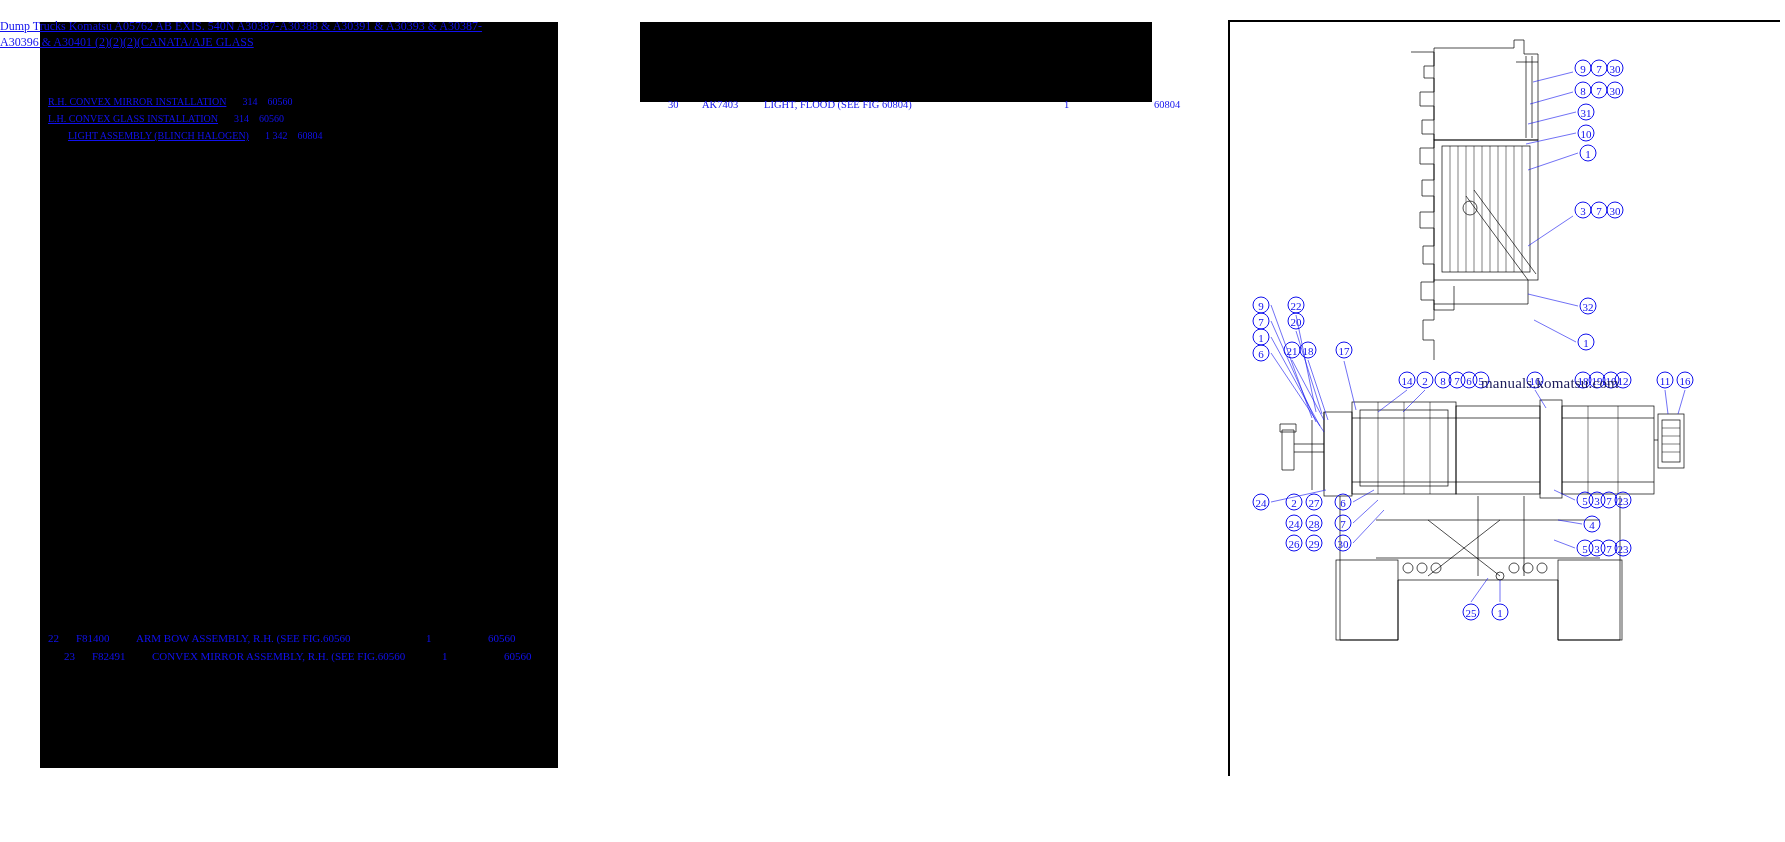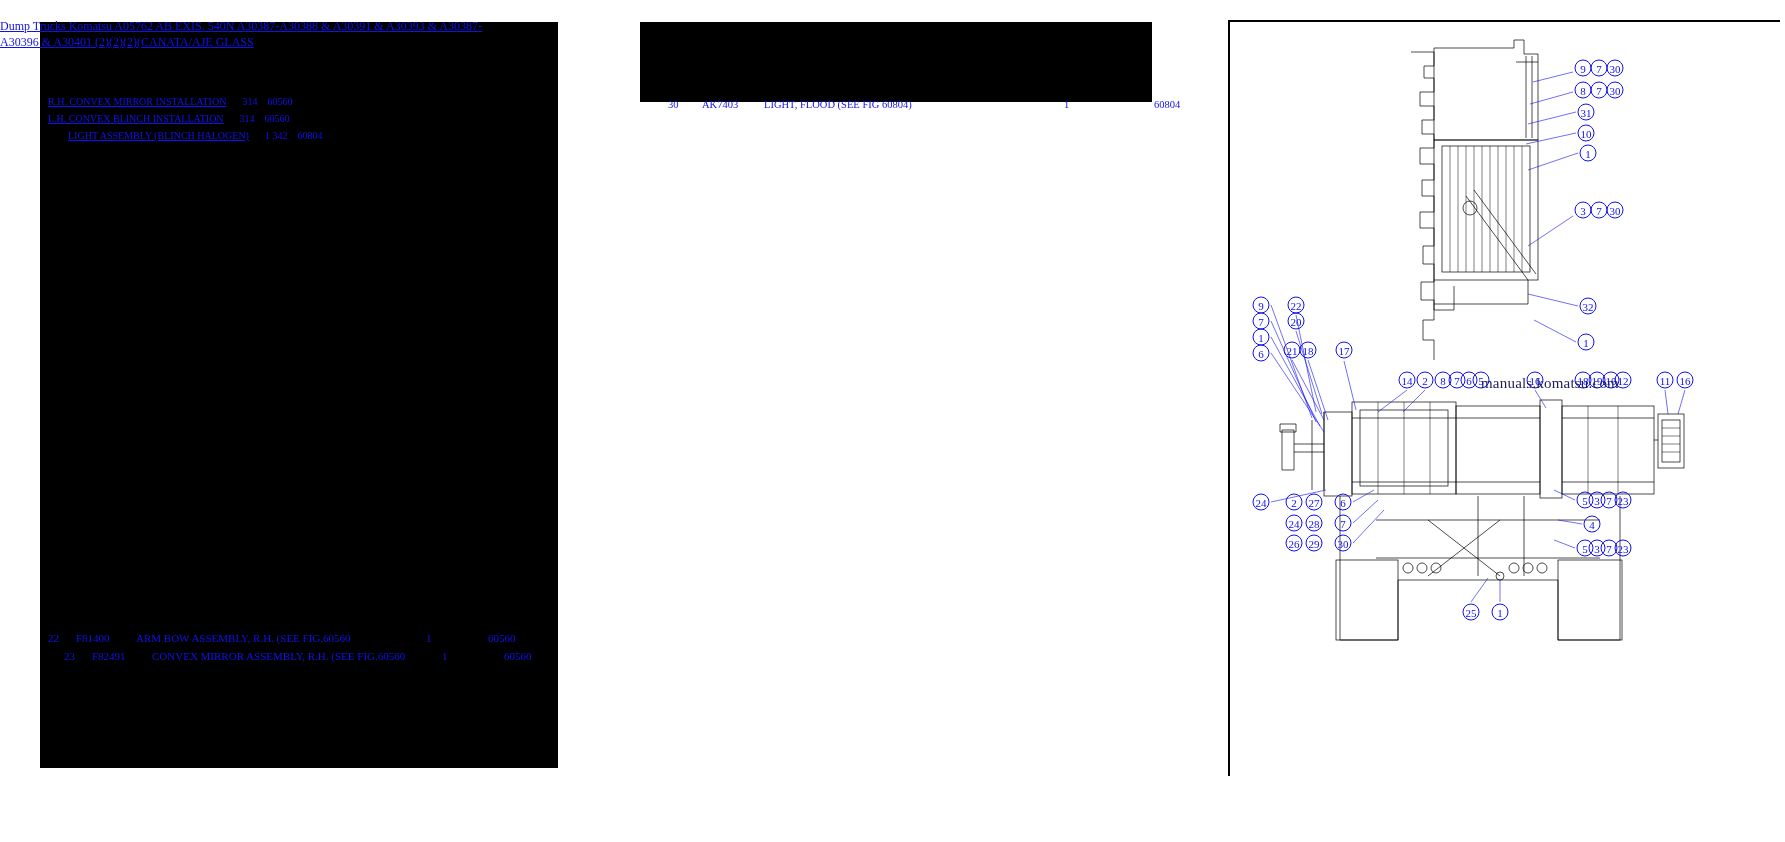--- a/index.html
+++ b/index.html
@@ -168,21 +168,21 @@
 
   <div class="black-panel" id="left-panel">
   </div>
 
   <div class="cat-title">Dump Trucks Komatsu A05762 AB EXIS. 540N A30387-A30388 &amp; A30391 &amp; A30393 &amp; A30387-A30396 &amp; A30401 (2)(2)(2)(CANATA/AJE GLASS</div>
 
   <div class="cat-link" style="left:48px; top:96px;">
     <span>R.H. CONVEX MIRROR INSTALLATION</span><span class="num">314</span><span class="pg">60560</span>
   </div>
   <div class="cat-link" style="left:48px; top:113px;">
-    <span>L.H. CONVEX BLINCH INSTALLATION</span><span class="num">314</span><span class="pg">60560</span>
+    <span>L.H. CONVEX GLASS INSTALLATION</span><span class="num">314</span><span class="pg">60560</span>
   </div>
   <div class="cat-link" style="left:44px; top:130px;margin-left:24px;">
     <span>LIGHT ASSEMBLY (BLINCH HALOGEN)</span><span class="num">1 342</span><span class="pg">60804</span>
   </div>
 
   <div class="row-line" style="left:48px; top:632px;">
     <span class="rl-item">22</span><span class="rl-part">F81400</span><span class="rl-desc">ARM BOW ASSEMBLY, R.H. (SEE FIG.60560</span><span class="rl-qty">1</span><span class="rl-pg">60560</span>
   </div>
   <div class="row-line" style="left:64px; top:650px;">
     <span class="rl-item">23</span><span class="rl-part">F82491</span><span class="rl-desc">CONVEX MIRROR ASSEMBLY, R.H. (SEE FIG.60560</span><span class="rl-qty">1</span><span class="rl-pg">60560</span>

